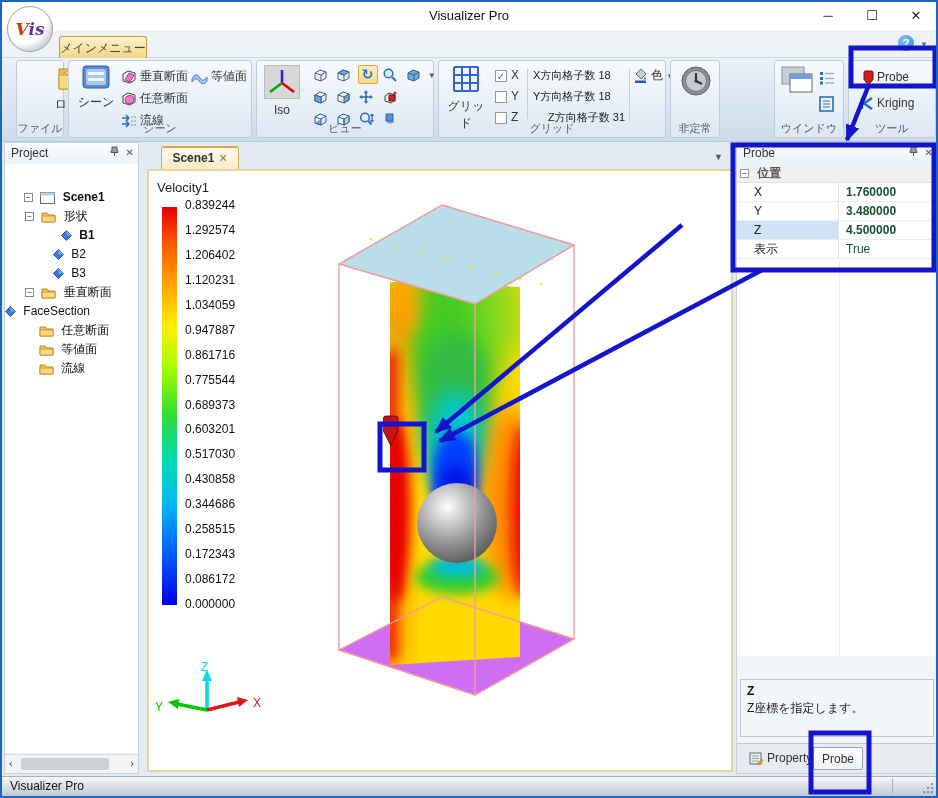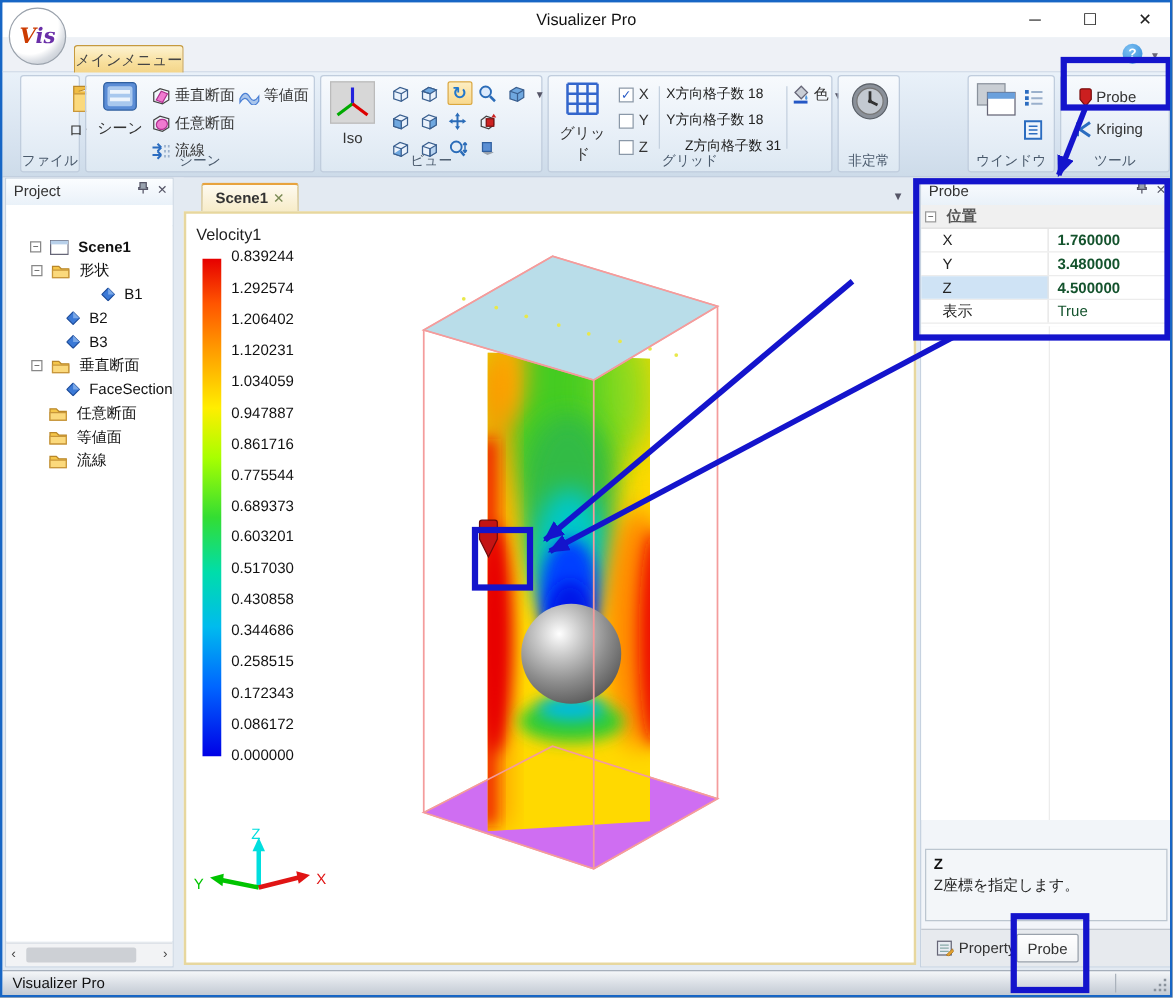--- a/index.html
+++ b/index.html
@@ -363,21 +363,21 @@
         <span class="tl" style="font-weight:bold;">Scene1</span>
       </div>
       <div class="trow" style="padding-left:20px;">
         <span class="exp">−</span>
         <svg width="15" height="12" viewBox="0 0 15 12">
             <path d="M1 2 h5 l2 2 h6 v7 h-13 z" fill="#f5c64a" stroke="#b9872a"></path>
             <path d="M1 5 h13 v6 h-13 z" fill="#fbd97c" stroke="#c9973a"></path>
           </svg>
         <span class="tl">形状</span>
       </div>
-      <div class="trow" style="padding-left:76px;">
+      <div class="trow" style="padding-left:56px;font-weight:bold;">
         <svg width="11" height="11" viewBox="0 0 12 12">
             <path d="M6 0.5 L11.5 6 L6 11.5 L0.5 6 Z" fill="#3b79d6" stroke="#1d4c9a"></path>
             <path d="M6 0.5 L11.5 6 L6 6 Z" fill="#7aa8e8"></path>
           </svg>
         <span class="tl">B1</span>
       </div>
       <div class="trow" style="padding-left:48px;">
         <svg width="11" height="11" viewBox="0 0 12 12">
             <path d="M6 0.5 L11.5 6 L6 11.5 L0.5 6 Z" fill="#3b79d6" stroke="#1d4c9a"></path>
             <path d="M6 0.5 L11.5 6 L6 6 Z" fill="#7aa8e8"></path>
@@ -392,21 +392,21 @@
         <span class="tl">B3</span>
       </div>
       <div class="trow" style="padding-left:20px;">
         <span class="exp">−</span>
         <svg width="15" height="12" viewBox="0 0 15 12">
             <path d="M1 2 h5 l2 2 h6 v7 h-13 z" fill="#f5c64a" stroke="#b9872a"></path>
             <path d="M1 5 h13 v6 h-13 z" fill="#fbd97c" stroke="#c9973a"></path>
           </svg>
         <span class="tl">垂直断面</span>
       </div>
-      <div class="trow" style="padding-left:48px;">
+      <div class="trow" style="">
         <svg width="11" height="11" viewBox="0 0 12 12">
             <path d="M6 0.5 L11.5 6 L6 11.5 L0.5 6 Z" fill="#3b79d6" stroke="#1d4c9a"></path>
             <path d="M6 0.5 L11.5 6 L6 6 Z" fill="#7aa8e8"></path>
           </svg>
         <span class="tl">FaceSection</span>
       </div>
       <div class="trow" style="padding-left:34px;">
         <svg width="15" height="12" viewBox="0 0 15 12">
             <path d="M1 2 h5 l2 2 h6 v7 h-13 z" fill="#f5c64a" stroke="#b9872a"></path>
             <path d="M1 5 h13 v6 h-13 z" fill="#fbd97c" stroke="#c9973a"></path>

